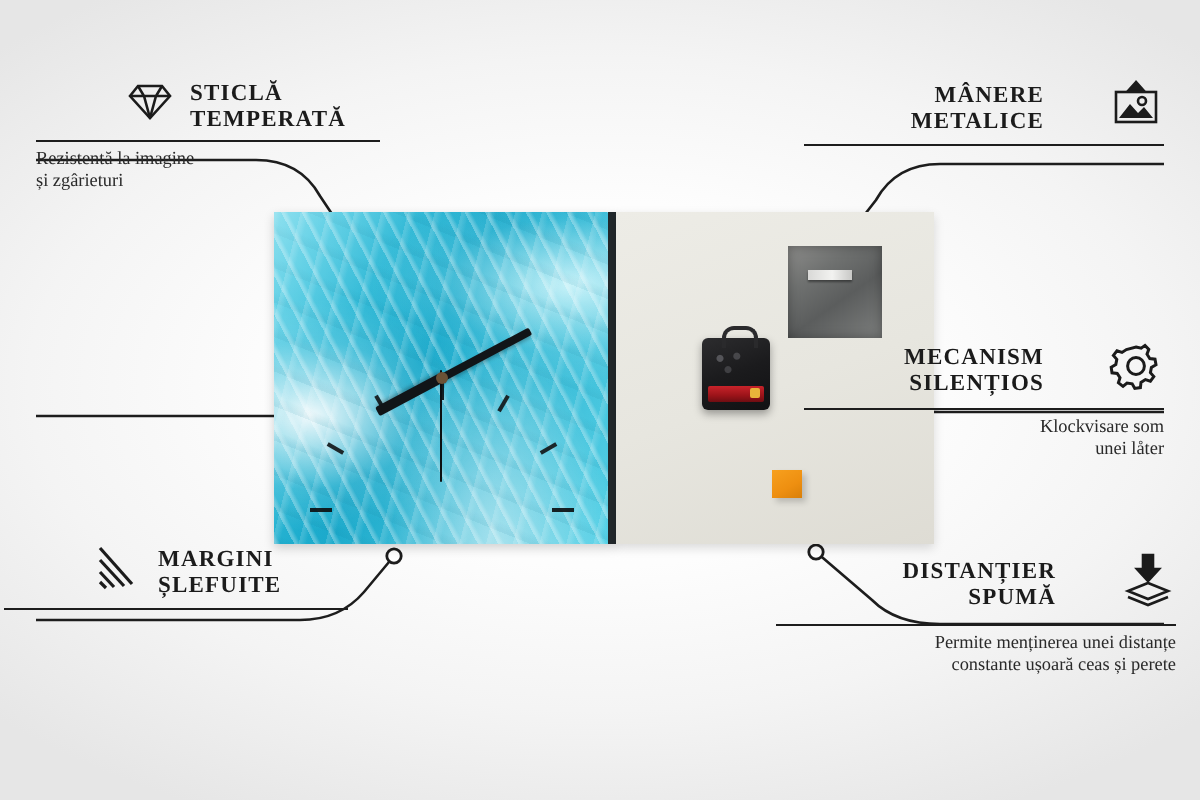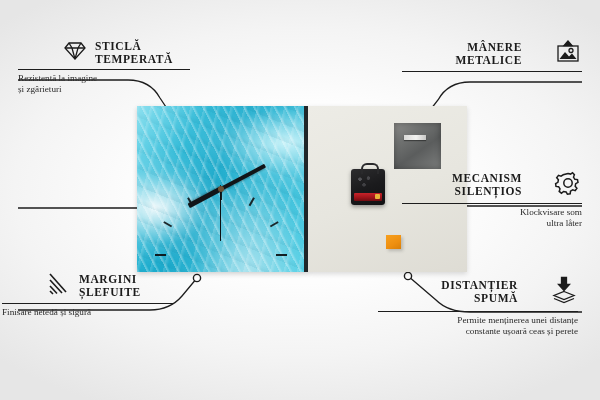--- a/index.html
+++ b/index.html
@@ -302,21 +302,20 @@
           <path d="M4 2 L20 20"></path>
             <path d="M4 8 L16 21"></path>
             <path d="M4 14 L11 21.5"></path>
             <path d="M4 19 L7 22"></path>
         </svg>
       </span>
       <span class="title">MARGINI
 ȘLEFUITE</span>
     </div>
     <div class="rule"></div>
-    <div class="desc">Finisare netedă și sigură</div>
   </div>
 
   <div class="callout right" style="right:18px; top:40px; width:180px;">
     <div class="head">
       <span class="title">MÂNERE
 METALICE</span>
       <span class="icon">
         <svg width="28" height="24" viewBox="0 0 28 24" stroke="#1b1b1b" stroke-width="1.3" fill="none">
           <path d="M14 1 L10 5.5 L18 5.5 Z" fill="#1b1b1b"></path>
           <rect x="4" y="6" width="20" height="15"></rect>
@@ -334,24 +333,24 @@
 SILENȚIOS</span>
       <span class="icon">
         <svg width="28" height="26" viewBox="0 0 28 26" stroke="#1b1b1b" stroke-width="1.5" fill="none">
           <path d="M14 3.5 l2.6 .6 1.9 -1.4 1.9 2 -.9 2.4 1.4 2.2 2.6 .3 .5 2.8 -2.3 1.3 -.5 2.6 1.7 2 -1.7 2.3 -2.5 -.8 -2.2 1.4 -.3 2.6 -2.8 .4 -1.3 -2.3 -2.6 -.4 -2 1.7 -2.3 -1.8 .8 -2.5 -1.4 -2.2 -2.6 -.3 -.4 -2.8 2.3 -1.3 .5 -2.6 -1.7 -2 1.8 -2.3 2.5 .8 2.2 -1.4 z"></path>
           <circle cx="14" cy="13" r="4.2"></circle>
         </svg>
       </span>
     </div>
     <div class="rule"></div>
     <div class="desc">Klockvisare som
-ultra låter</div>
-  </div>
-
-  <div class="callout right" style="right:22px; top:276px; width:200px;">
+unei låter</div>
+  </div>
+
+  <div class="callout right" style="right:12px; top:276px; width:200px;">
     <div class="head">
       <span class="title">DISTANȚIER
 SPUMĂ</span>
       <span class="icon">
         <svg width="28" height="28" viewBox="0 0 28 28" stroke="#1b1b1b" stroke-width="1.3" fill="none">
           <path d="M11.5 1.5 h5 v7 h3 L14 14.5 L8.5 8.5 h3 z" fill="#1b1b1b"></path>
           <path d="M14 15.5 L24 19.5 L14 23.5 L4 19.5 Z"></path>
           <path d="M4 22.5 L14 26.5 L24 22.5"></path>
         </svg>
       </span>

